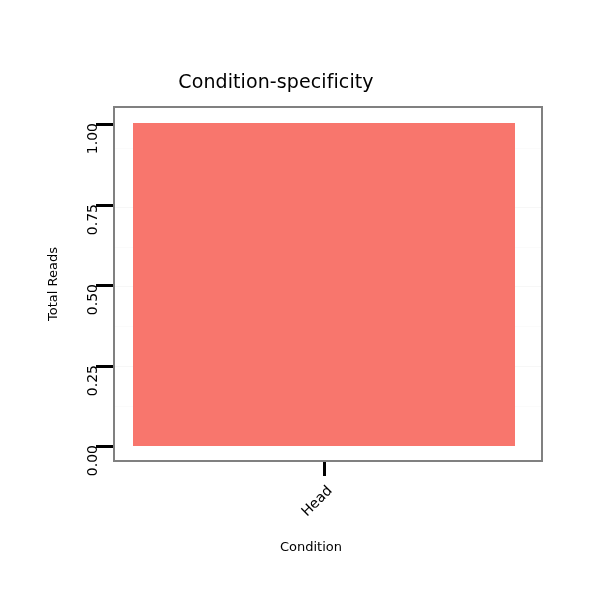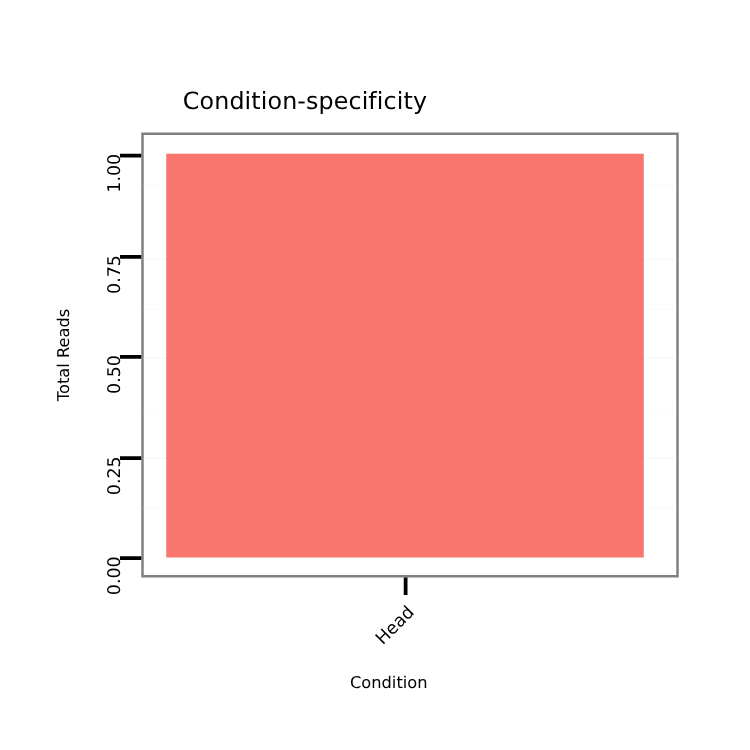--- a/index.html
+++ b/index.html
@@ -19,20 +19,21 @@
   
   #chart-title {
     position: absolute;
     left: 0;
     top: 70px;
     width: 488px;
     text-align: center;
     font-size: 19px;
     color: #000000;
     letter-spacing: 0.1px;
+    padding-left: 32px;
   }
 
   
   #panel {
     position: absolute;
     left: 113px;
     top: 106px;
     width: 430px;
     height: 356px;
     background: #ffffff;

